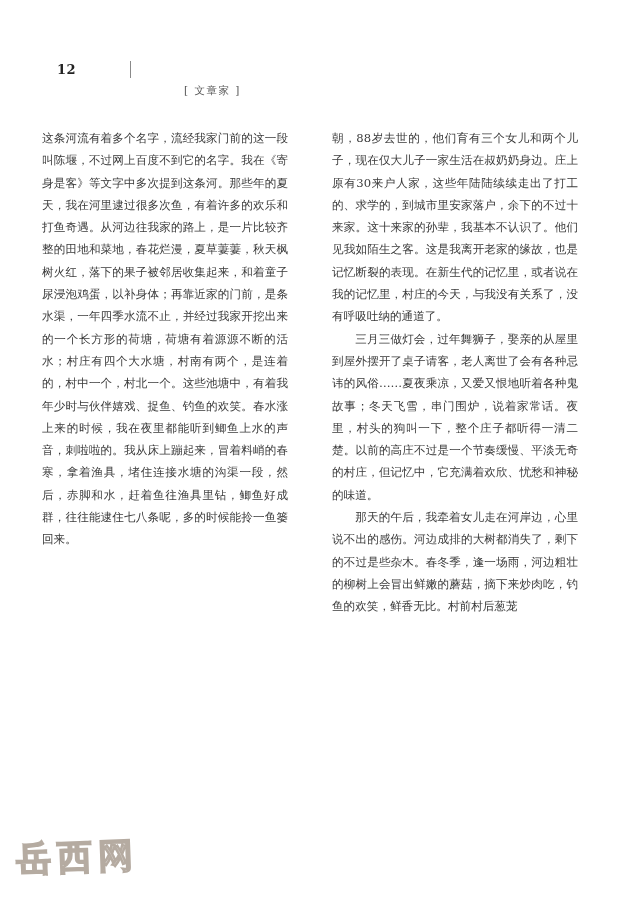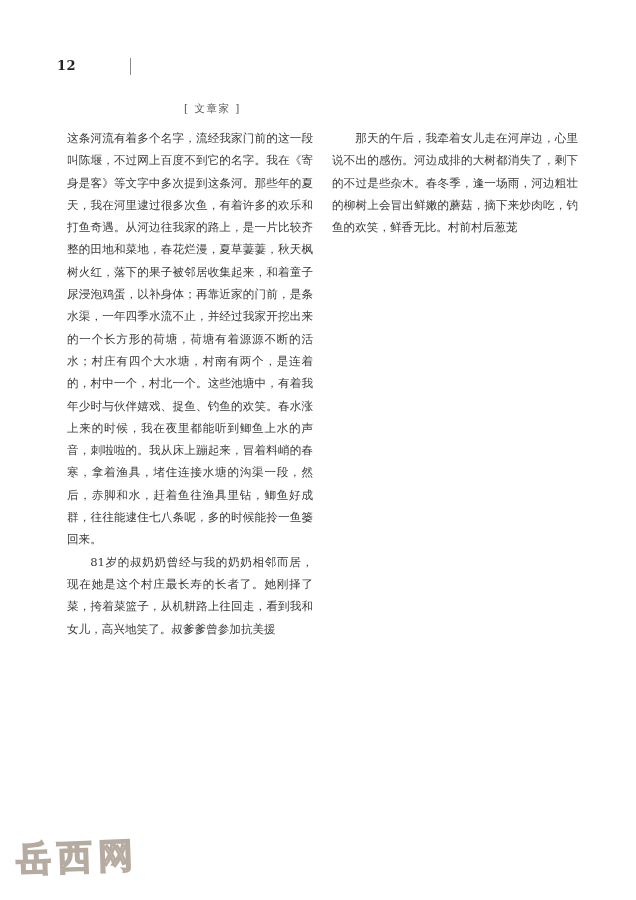--- a/index.html
+++ b/index.html
@@ -7,43 +7,43 @@
     width:636px; height:900px;
     background:#ffffff;
     position:relative;
     overflow:hidden;
     font-family:"DejaVu Serif","Liberation Serif",serif;
     color:#3a3a3a;
   }
 
   
   .page-header {
-    position:absolute; top:58px; left:57px;
-    display:flex; align-items:flex-start;gap:44px;
+    position:absolute; top:40px; left:57px;
+    display:flex; align-items:center;gap:44px;
   }
   .page-number {
     font-size:13px; font-weight:bold; color:#222222;
     letter-spacing:0.5px;
   }
   .header-divider {
     width:1px; height:17px; background:#8a8a8a;
     margin:0 9px 0 10px;
   }
   .section-label {
     font-size:10.5px; color:#555555; letter-spacing:1.5px;margin-top:44px;
   }
 
   
   .text-column {
     position:absolute; top:127px; width:246px;
     font-size:11.6px; line-height:22.3px;
     text-align:justify; text-justify:inter-ideograph;
     color:#3a3a3a;
   }
-  .column-left  { left:67px; }
+  .column-left  { left:42px; }
   .column-right { left:332px; }
   .text-column p { margin:0; padding:0; }
   .text-column p.indent { text-indent:2em; }
 
   
   .watermark {
     position:absolute; left:16px; top:840px;
     line-height:1; user-select:none;
   }
   .wm-name {
@@ -69,22 +69,23 @@
 <body>
 
 <div class="page-header">
   <span class="page-number">12</span>
   <span class="header-divider"></span>
   <span class="section-label">[ 文章家 ]</span>
 </div>
 
 <div class="text-column column-left">
   <p>这条河流有着多个名字，流经我家门前的这一段叫陈堰，不过网上百度不到它的名字。我在《寄身是客》等文字中多次提到这条河。那些年的夏天，我在河里逮过很多次鱼，有着许多的欢乐和打鱼奇遇。从河边往我家的路上，是一片比较齐整的田地和菜地，春花烂漫，夏草萋萋，秋天枫树火红，落下的果子被邻居收集起来，和着童子尿浸泡鸡蛋，以补身体；再靠近家的门前，是条水渠，一年四季水流不止，并经过我家开挖出来的一个长方形的荷塘，荷塘有着源源不断的活水；村庄有四个大水塘，村南有两个，是连着的，村中一个，村北一个。这些池塘中，有着我年少时与伙伴嬉戏、捉鱼、钓鱼的欢笑。春水涨上来的时候，我在夜里都能听到鲫鱼上水的声音，刺啦啦的。我从床上蹦起来，冒着料峭的春寒，拿着渔具，堵住连接水塘的沟渠一段，然后，赤脚和水，赶着鱼往渔具里钻，鲫鱼好成群，往往能逮住七八条呢，多的时候能拎一鱼篓回来。</p>
-  <p class="indent">81岁的叔奶奶曾经与我的奶奶相邻而居，现在她是这个村庄最长寿的长者了。她刚择了菜，挎着菜篮子，从机耕路上往回走，看到我和女儿，高兴地笑了。叔爹爹曾参加抗美援</p>
 </div>
 
 <div class="text-column column-right">
+  <p>朝，88岁去世的，他们育有三个女儿和两个儿子，现在仅大儿子一家生活在叔奶奶身边。庄上原有30来户人家，这些年陆陆续续走出了打工的、求学的，到城市里安家落户，余下的不过十来家。这十来家的孙辈，我基本不认识了。他们见我如陌生之客。这是我离开老家的缘故，也是记忆断裂的表现。在新生代的记忆里，或者说在我的记忆里，村庄的今天，与我没有关系了，没有呼吸吐纳的通道了。</p>
+  <p class="indent">三月三做灯会，过年舞狮子，娶亲的从屋里到屋外摆开了桌子请客，老人离世了会有各种忌讳的风俗……夏夜乘凉，又爱又恨地听着各种鬼故事；冬天飞雪，串门围炉，说着家常话。夜里，村头的狗叫一下，整个庄子都听得一清二楚。以前的高庄不过是一个节奏缓慢、平淡无奇的村庄，但记忆中，它充满着欢欣、忧愁和神秘的味道。</p>
   <p class="indent">那天的午后，我牵着女儿走在河岸边，心里说不出的感伤。河边成排的大树都消失了，剩下的不过是些杂木。春冬季，逢一场雨，河边粗壮的柳树上会冒出鲜嫩的蘑菇，摘下来炒肉吃，钓鱼的欢笑，鲜香无比。村前村后葱茏</p>
 </div>
 
 <div class="watermark">
   <span class="wm-name">岳西网</span>
 </div>
 
 </body></html>

